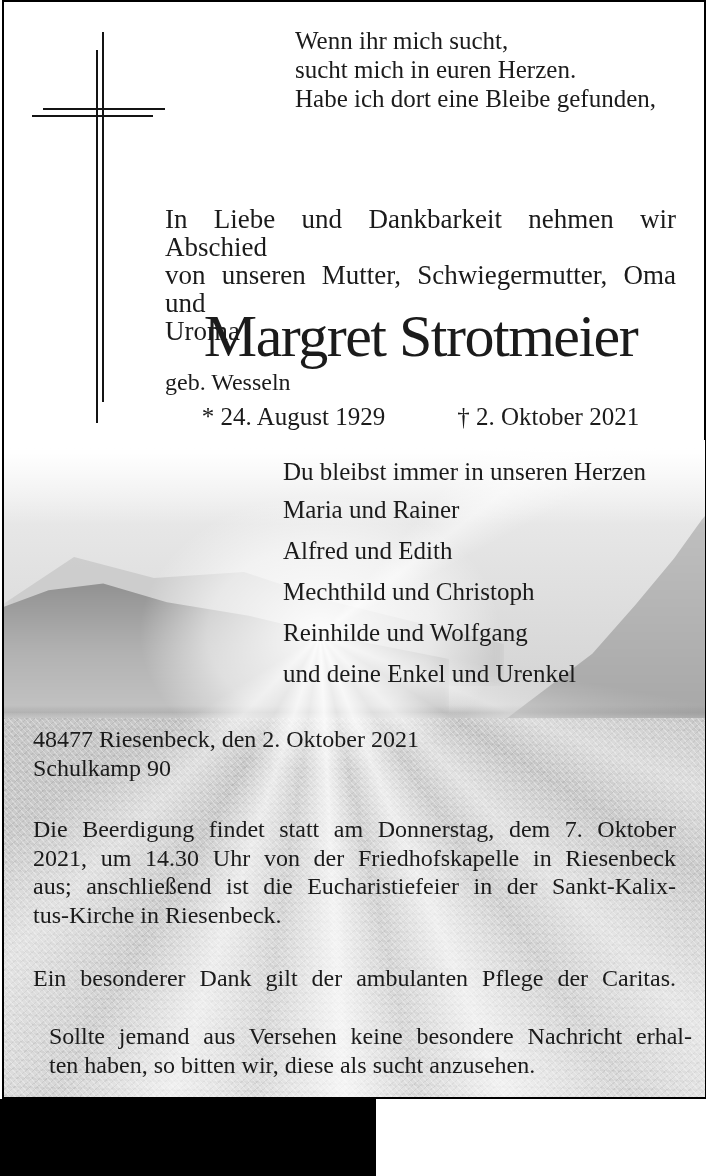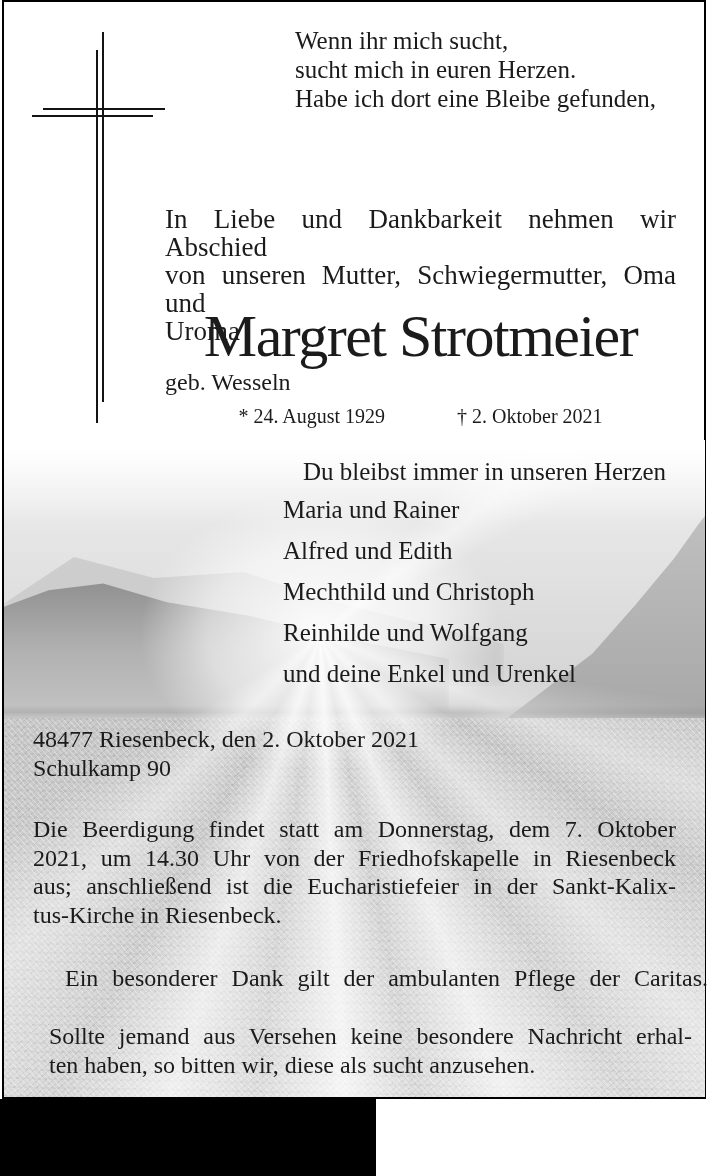--- a/index.html
+++ b/index.html
@@ -59,26 +59,26 @@
   .ch1{left:43px;top:108px;width:122px;height:2px;}
   .ch2{left:32px;top:115px;width:121px;height:2px;}
 
   
   .txt{position:absolute;z-index:3;}
   .poem{left:283px;top:26px;width:400px;font-size:25px;line-height:29px;margin-left:12px;}
   .intro{left:165px;top:205px;width:511px;font-size:27px;line-height:28px;}
   .jl{text-align:justify;text-align-last:justify;}
   .name{left:165px;top:306px;width:511px;font-size:60px;line-height:60px;letter-spacing:-1.5px;text-align:center;font-weight:400;white-space:nowrap;}
   .maiden{left:165px;top:370px;width:511px;font-size:24px;line-height:24px;text-align:left;}
-  .dates{left:165px;top:404px;width:511px;font-size:20px;line-height:25px;display:flex;justify-content:center;gap:72px;white-space:nowrap;}
-  .farewell{left:283px;top:457px;width:400px;font-size:25px;line-height:29px;margin-left:20px;}
+  .dates{left:165px;top:404px;width:511px;font-size:25px;line-height:25px;display:flex;justify-content:center;gap:72px;white-space:nowrap;}
+  .farewell{left:283px;top:457px;width:400px;font-size:25px;line-height:29px;}
   .mourners{left:283px;top:489px;width:400px;font-size:25px;line-height:41px;font-weight:normal;}
   .address{left:33px;top:725px;width:643px;font-size:24px;line-height:28.5px;}
   .burial{left:33px;top:815px;width:643px;font-size:24px;line-height:28.5px;}
-  .thanks{left:33px;top:964px;width:643px;font-size:24px;line-height:28.5px;margin-left:32px;}
+  .thanks{left:33px;top:964px;width:643px;font-size:24px;line-height:28.5px;}
   .note{left:33px;top:1022px;width:643px;font-size:24px;line-height:28.5px;margin-left:16px;}
 
   
   .redact{left:0;top:1099px;width:376px;height:77px;background:#000;}
 </style>
 </head>
 <body>
 
 <div class="abs card"></div>
 

